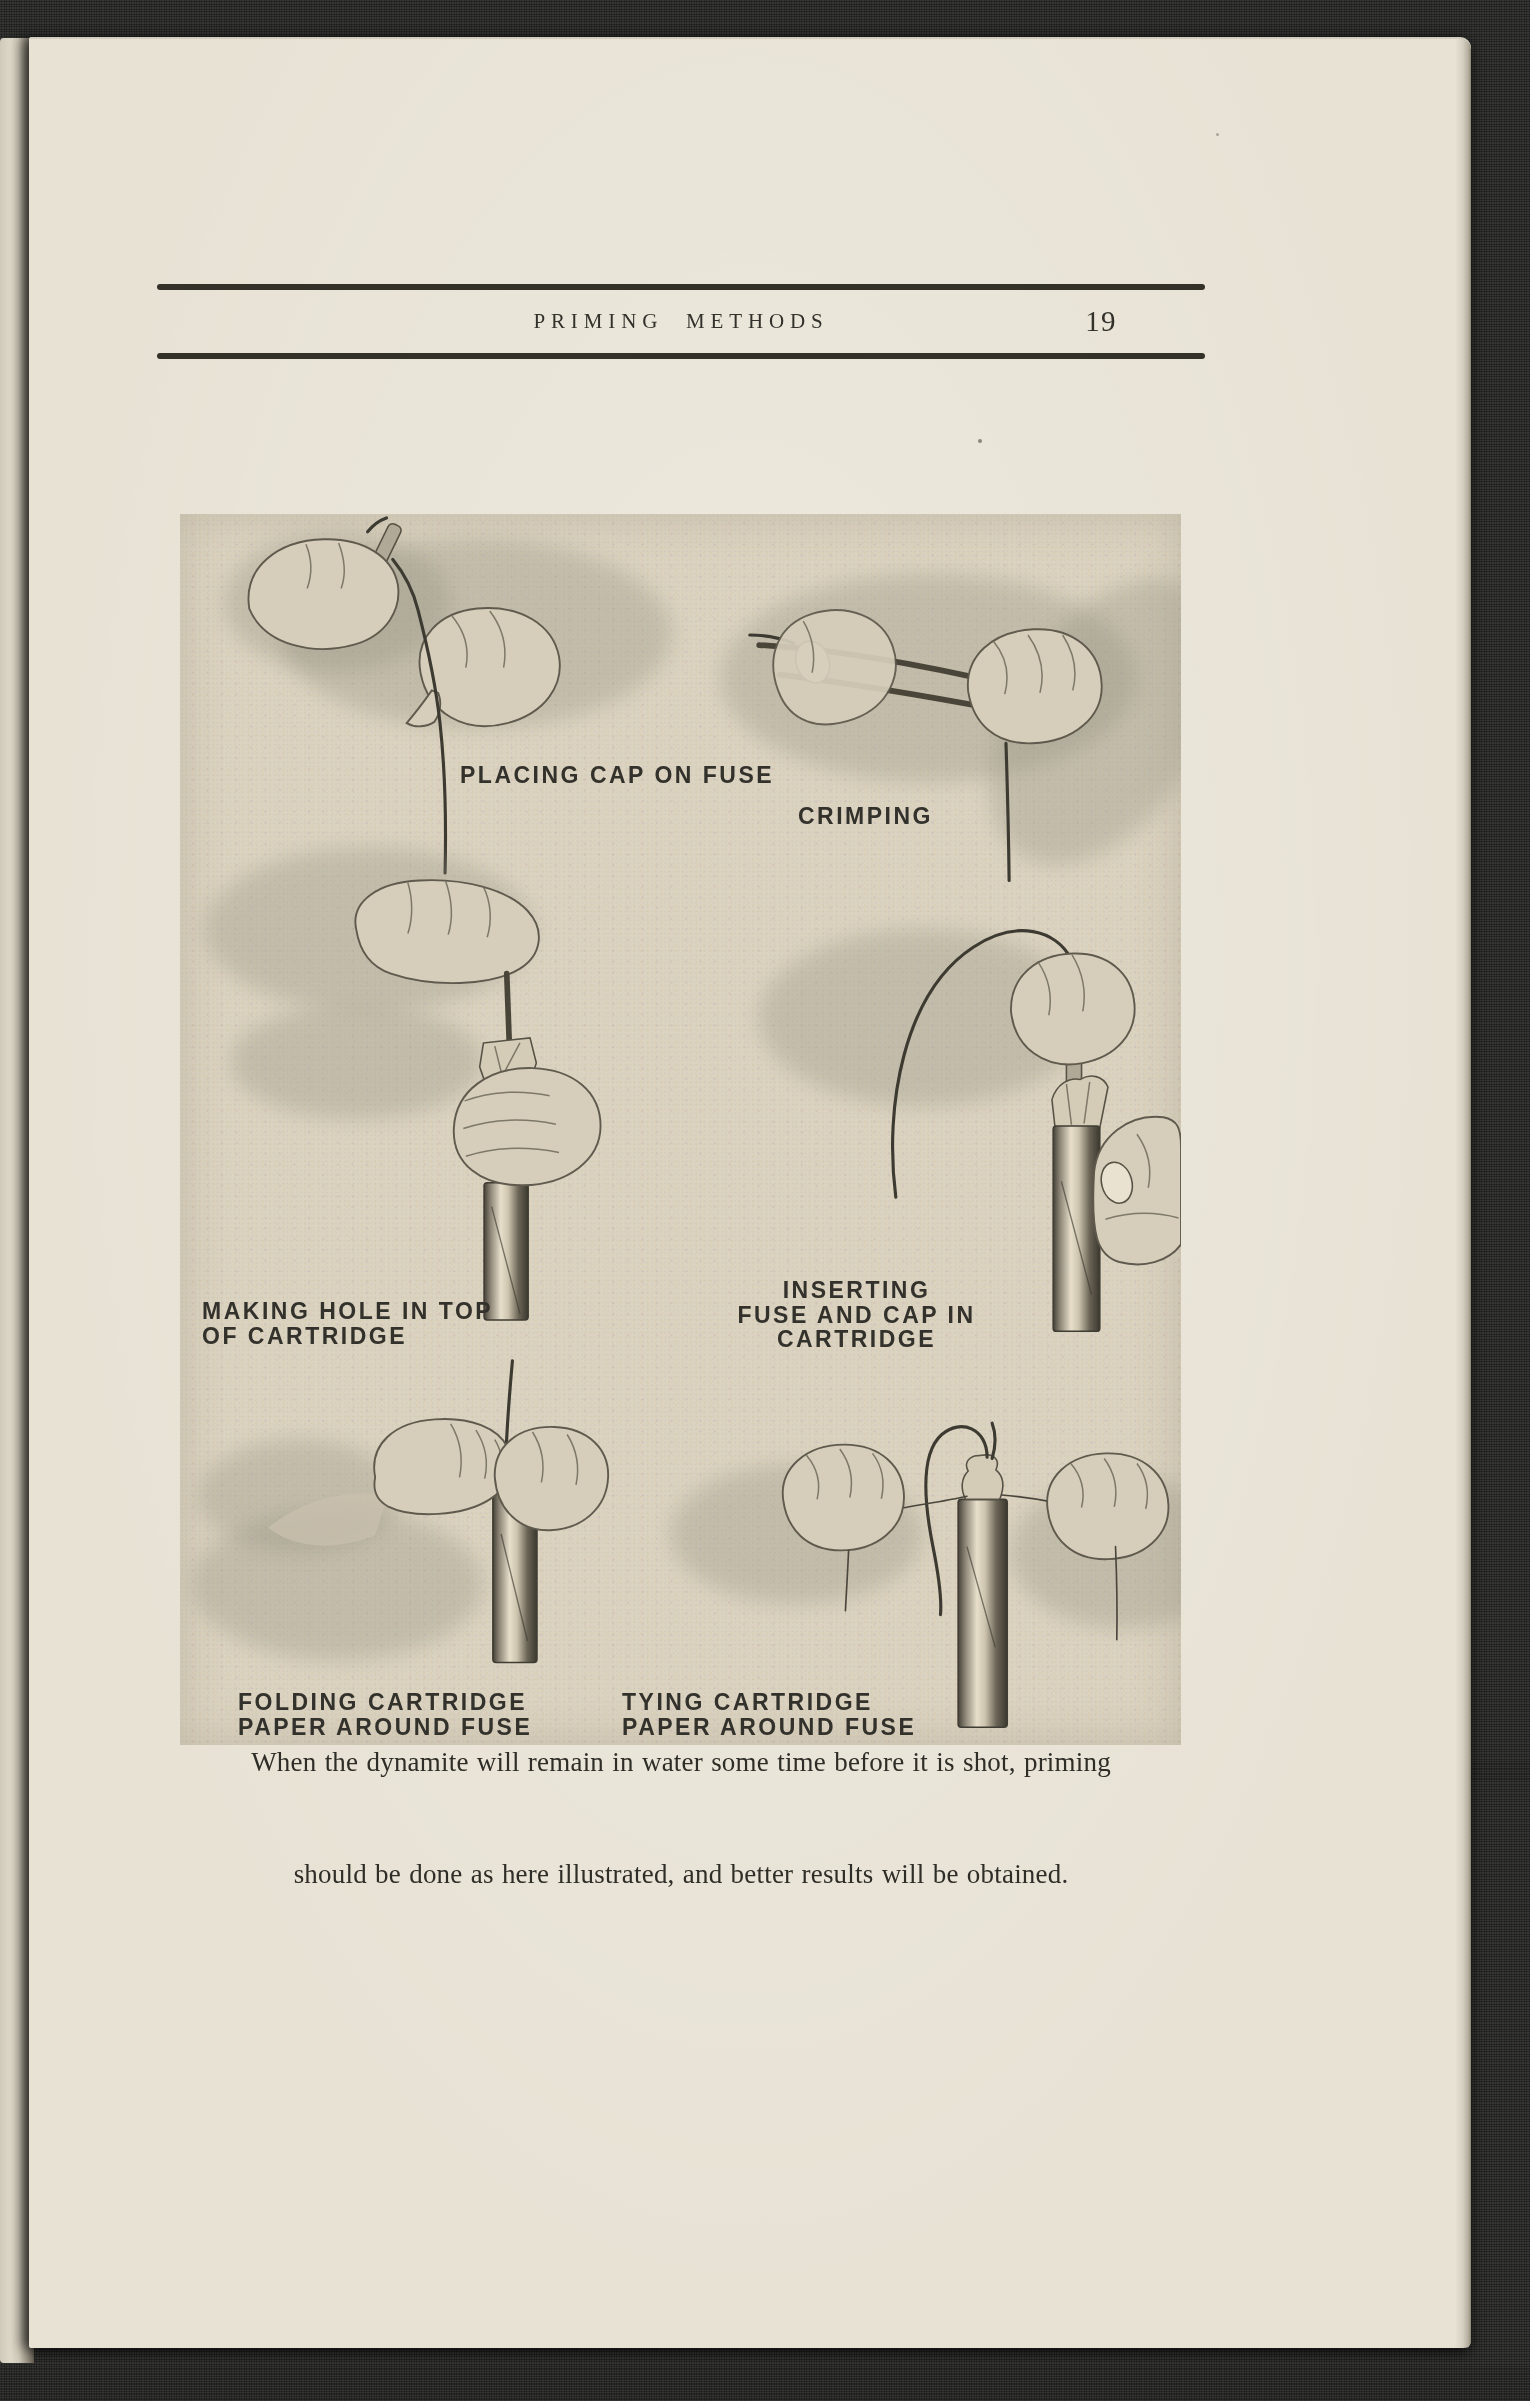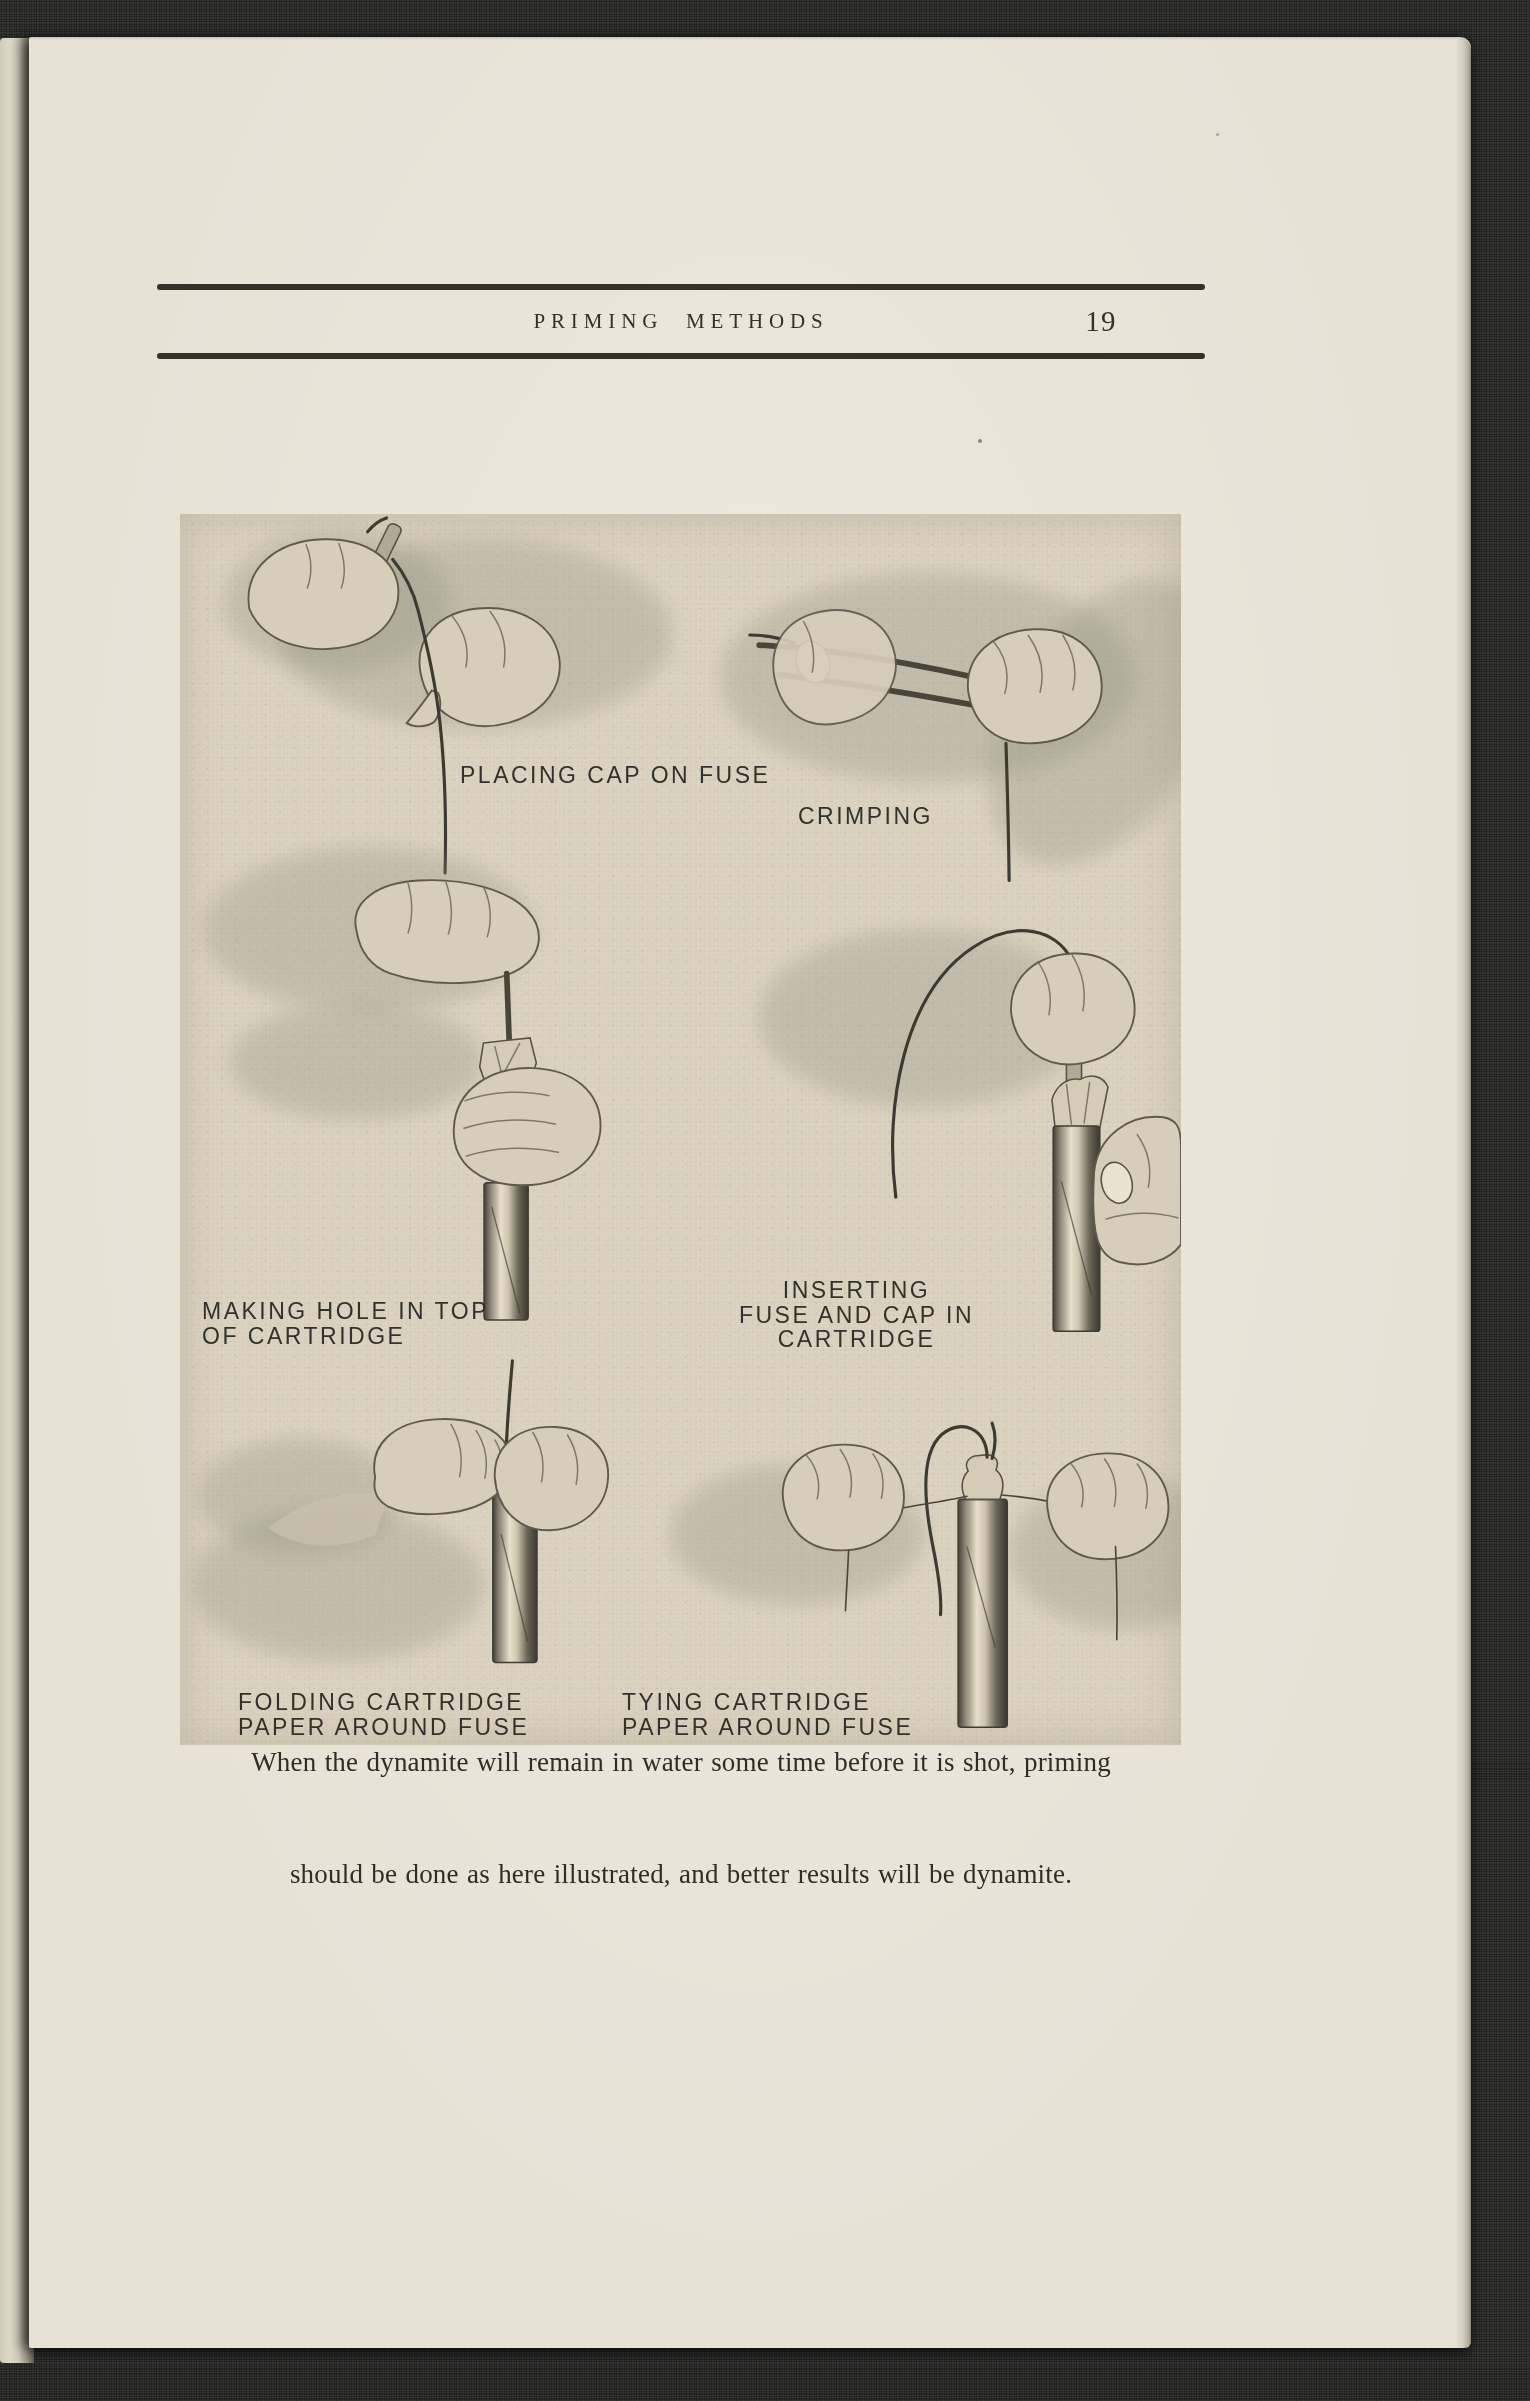--- a/index.html
+++ b/index.html
@@ -56,21 +56,21 @@
     background-image:
       radial-gradient(circle, rgba(125,170,185,.22) 0.8px, rgba(0,0,0,0) 0.9px),
       radial-gradient(circle, rgba(205,170,90,.20) 0.8px, rgba(0,0,0,0) 0.9px),
       radial-gradient(circle, rgba(160,110,160,.13) 1px, rgba(0,0,0,0) 1.1px);
     background-size:4.4px 4.4px, 7px 5.7px, 14.5px 10.7px;
     background-position:0 0, 2.5px 1.9px, 5.7px 3.8px;
     box-shadow:inset 0 0 44px rgba(110,100,80,.22);
   }
   .panel svg{position:absolute;left:0;top:0;width:100%;height:100%;}
   .fig-label{
-    position:absolute;font-family:"Liberation Sans",sans-serif;font-weight:400;
+    position:absolute;font-family:"Liberation Sans",sans-serif;font-weight:700;
     font-size:23px;line-height:24.6px;letter-spacing:2.5px;color:#33312b;white-space:nowrap;
   }
   .lbl-placing{left:280px;top:249px;}
   .lbl-crimping{left:618px;top:290px;}
   .lbl-hole{left:22px;top:785px;}
   .lbl-inserting{left:538px;top:764px;width:277px;text-align:center;}
   .lbl-folding{left:58px;top:1176px;}
   .lbl-tying{left:442px;top:1176px;}
   
   .caption{
@@ -239,17 +239,17 @@
         <div>FOLDING CARTRIDGE</div>
         <div>PAPER AROUND FUSE</div>
       </div>
       <div class="fig-label lbl-tying">
         <div>TYING CARTRIDGE</div>
         <div>PAPER AROUND FUSE</div>
       </div>
     </div>
 
     <div class="desc d1">When the dynamite will remain in water some time before it is shot, priming</div>
-    <div class="desc d2">should be done as here illustrated, and better results will be dynamite.</div>
+    <div class="desc d2">should be done as here illustrated, and better results will be obtained.</div>
 
   </div>
 </div>
 
 
 </body></html>

